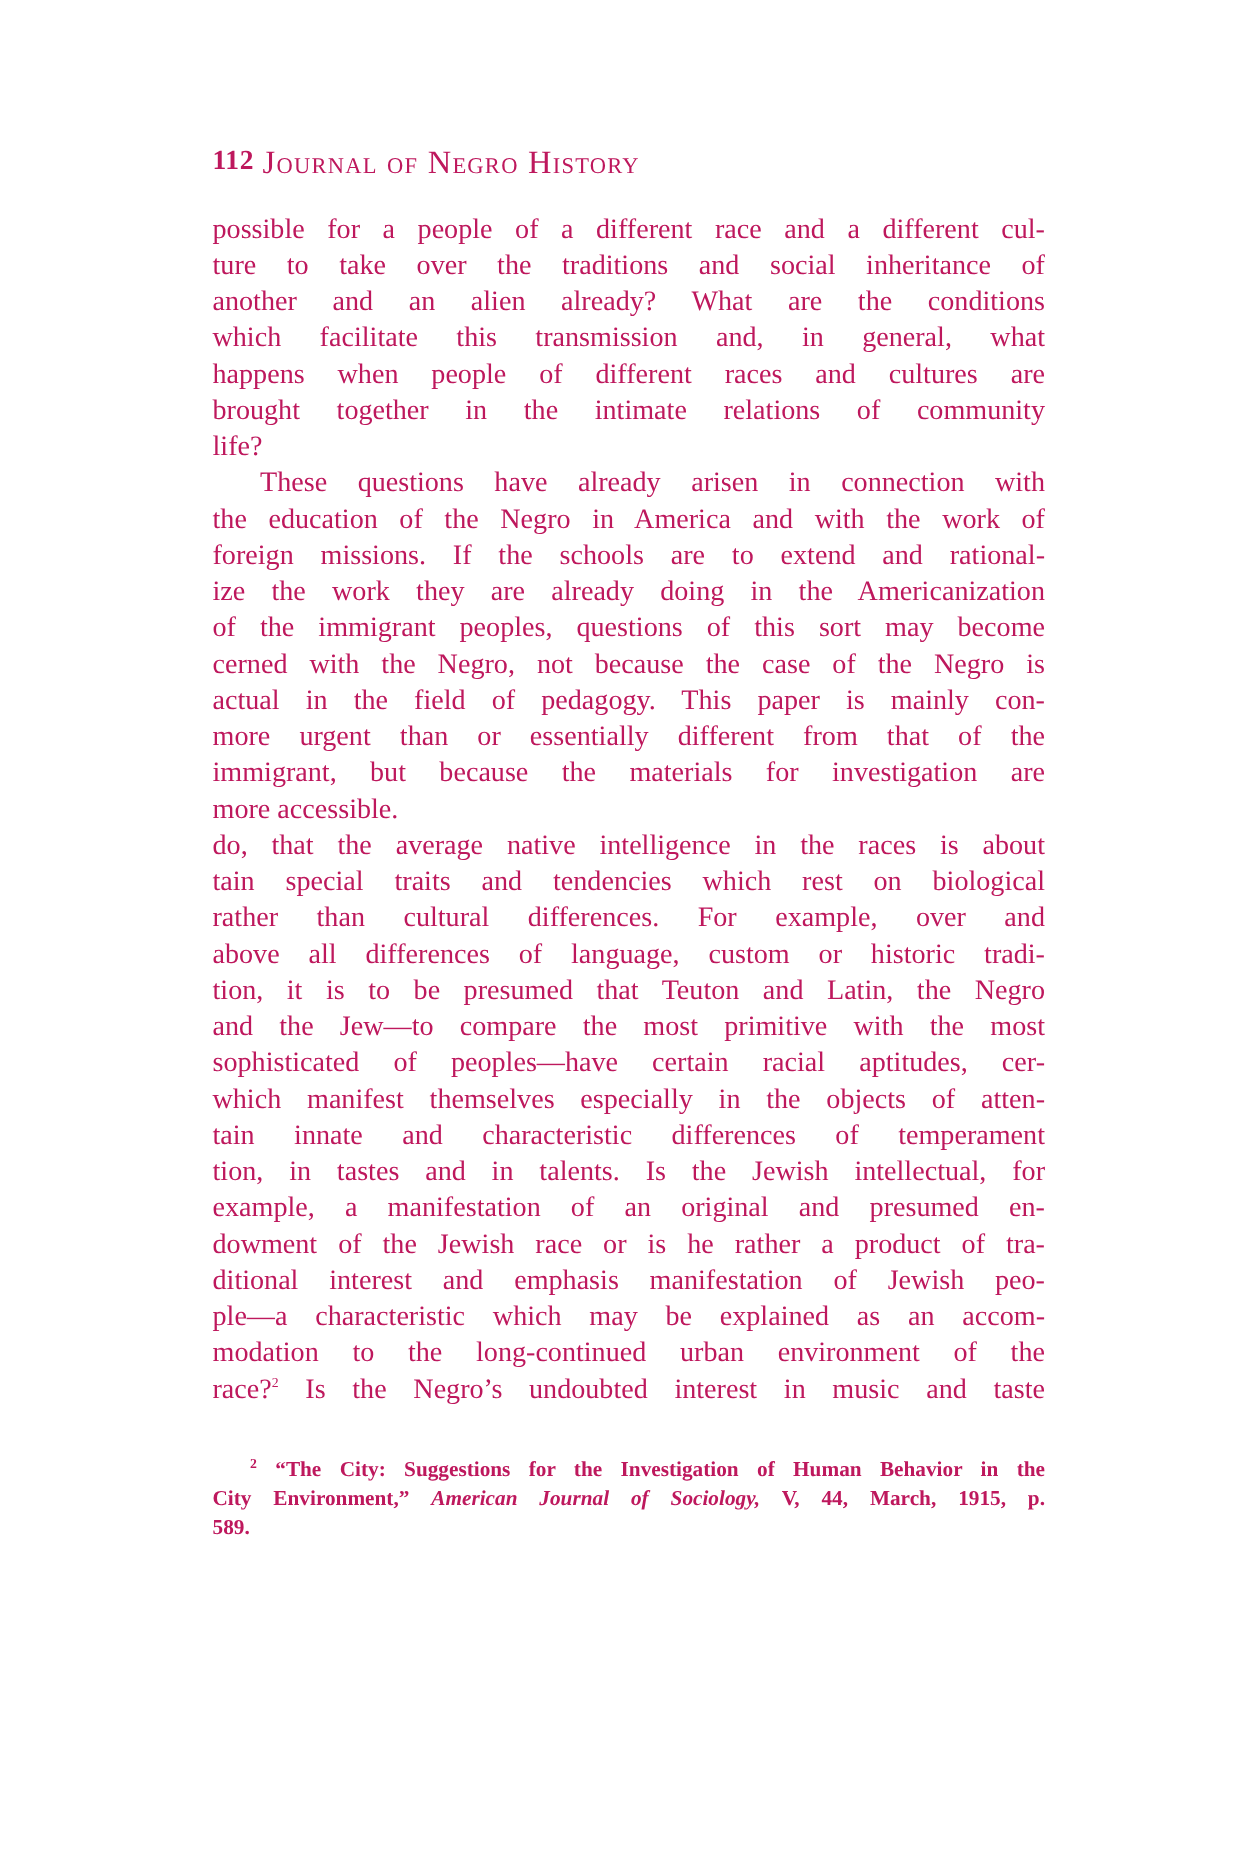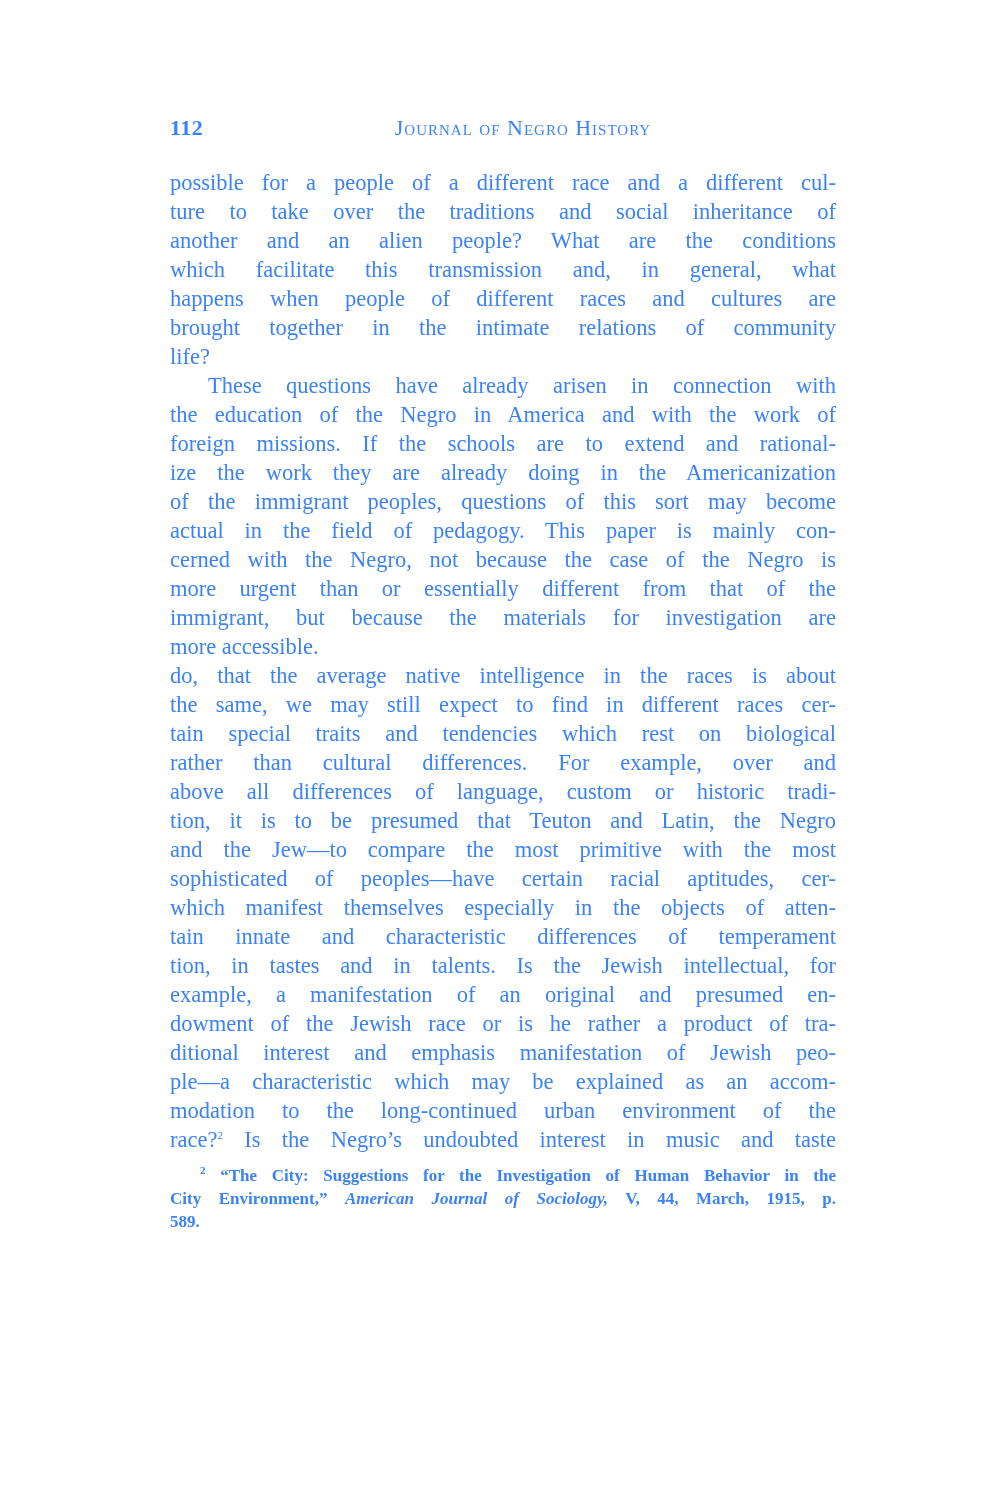--- a/index.html
+++ b/index.html
@@ -1,20 +1,20 @@
 <!DOCTYPE html>
 <html><head>
   <meta charset="utf-8">
   <style>
     html, body { margin: 0; padding: 0; background: #ffffff; }
     body { width: 1000px; height: 1485px; position: relative; overflow: hidden; }
-    .page { position: absolute; left: 0; top: 0; width: 1000px; height: 1485px; background: #fff; color: #3b82f6; font-family: "Liberation Serif", "DejaVu Serif", serif; }
+    .page { position: absolute; left: 0; top: 0; width: 1000px; height: 1485px; background: #fff; color: #be185d; font-family: "Liberation Serif", "DejaVu Serif", serif; }
     .running-head { position: absolute; top: 115px; left: 170px; width: 666px; height: 30px; }
     .page-number { position: absolute; left: 0; top: 0; font-size: 22px; font-weight: bold; letter-spacing: 0.5px; }
-    .journal-title { position: absolute; left: 0; right: 0; top: 0; text-align: center; font-size: 22px; font-variant: small-caps; letter-spacing: 1px; padding-left: 40px; }
+    .journal-title { position: absolute; left: 0; right: 0; top: 0; text-align: left; font-size: 26px; font-variant: small-caps; letter-spacing: 1px; padding-left: 40px; }
     .body-text { position: absolute; left: 170px; top: 168px; width: 666px; }
     .line { display: block; height: 29px; line-height: 29px; font-size: 22.5px; white-space: nowrap; text-align: justify; text-align-last: justify; }
     .line.last { text-align-last: left; }
     .line.indent { padding-left: 38px; }
     .footnotes { position: absolute; left: 170px; top: 1164px; width: 666px; }
     .fn-line { display: block; height: 23px; line-height: 23px; font-size: 17px; font-weight: bold; white-space: nowrap; text-align: justify; text-align-last: justify; }
     .fn-line.indent { padding-left: 30px; }
     .fn-line.last { text-align-last: left; }
     .sup { font-size: 11px; vertical-align: super; line-height: 0; }
     .it { font-style: italic; }
@@ -27,43 +27,42 @@
   <div class="running-head">
     <span class="page-number">112</span>
     <span class="journal-title">Journal of Negro History</span>
   </div>
 
   <div class="body-text">
 
     <div>
       <span class="line">possible for a people of a different race and a different cul-</span>
       <span class="line">ture to take over the traditions and social inheritance of</span>
-      <span class="line">another and an alien people? What are the conditions</span>
+      <span class="line">another and an alien already? What are the conditions</span>
       <span class="line">which facilitate this transmission and, in general, what</span>
       <span class="line">happens when people of different races and cultures are</span>
       <span class="line">brought together in the intimate relations of community</span>
       <span class="line last">life?</span>
     </div>
 
     <div>
       <span class="line indent">These questions have already arisen in connection with</span>
       <span class="line">the education of the Negro in America and with the work of</span>
       <span class="line">foreign missions. If the schools are to extend and rational-</span>
       <span class="line">ize the work they are already doing in the Americanization</span>
       <span class="line">of the immigrant peoples, questions of this sort may become</span>
+      <span class="line">cerned with the Negro, not because the case of the Negro is</span>
       <span class="line">actual in the field of pedagogy. This paper is mainly con-</span>
-      <span class="line">cerned with the Negro, not because the case of the Negro is</span>
       <span class="line">more urgent than or essentially different from that of the</span>
       <span class="line">immigrant, but because the materials for investigation are</span>
       <span class="line last">more accessible.</span>
     </div>
 
     <div>
       <span class="line">do, that the average native intelligence in the races is about</span>
-      <span class="line">the same, we may still expect to find in different races cer-</span>
       <span class="line">tain special traits and tendencies which rest on biological</span>
       <span class="line">rather than cultural differences. For example, over and</span>
       <span class="line">above all differences of language, custom or historic tradi-</span>
       <span class="line">tion, it is to be presumed that Teuton and Latin, the Negro</span>
       <span class="line">and the Jew—to compare the most primitive with the most</span>
       <span class="line">sophisticated of peoples—have certain racial aptitudes, cer-</span>
       <span class="line">which manifest themselves especially in the objects of atten-</span>
       <span class="line">tain innate and characteristic differences of temperament</span>
       <span class="line">tion, in tastes and in talents. Is the Jewish intellectual, for</span>
       <span class="line">example, a manifestation of an original and presumed en-</span>

